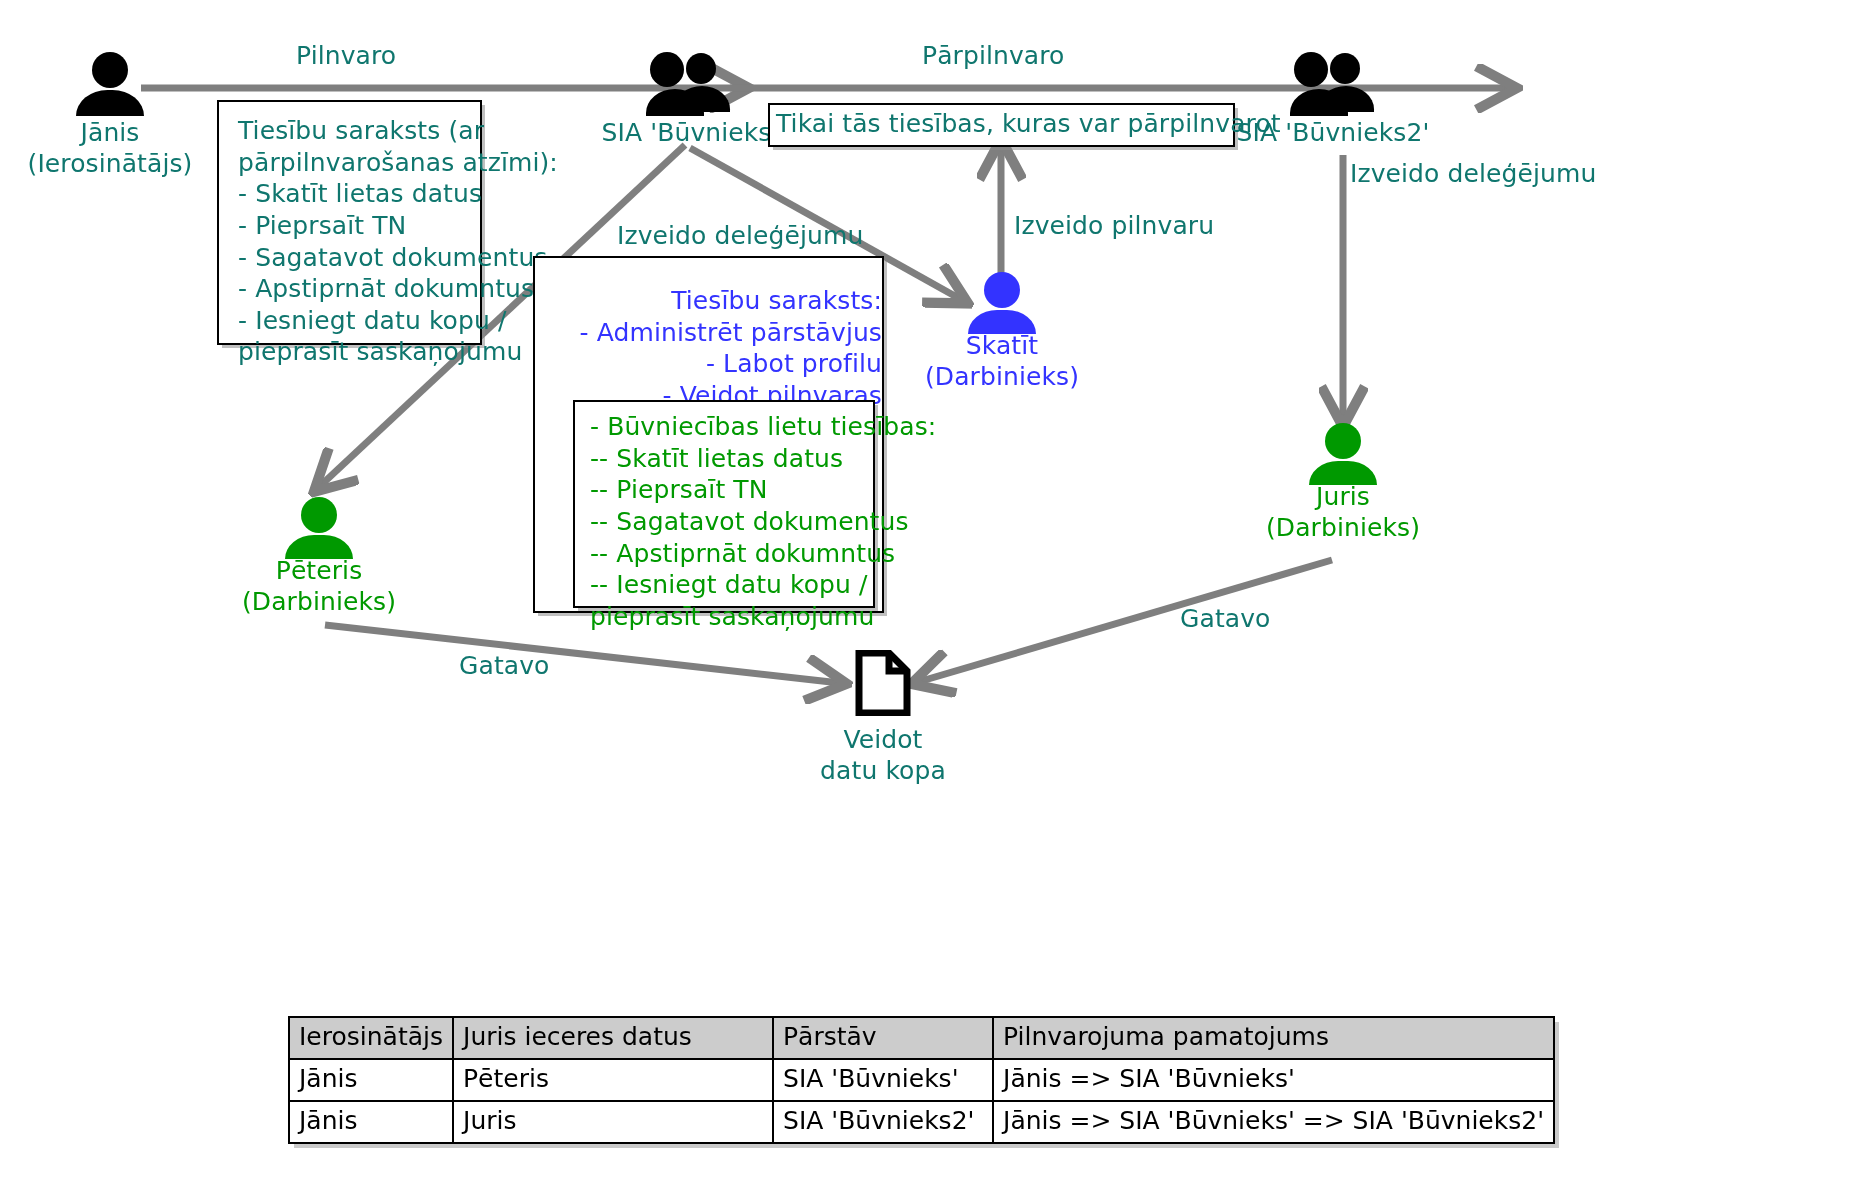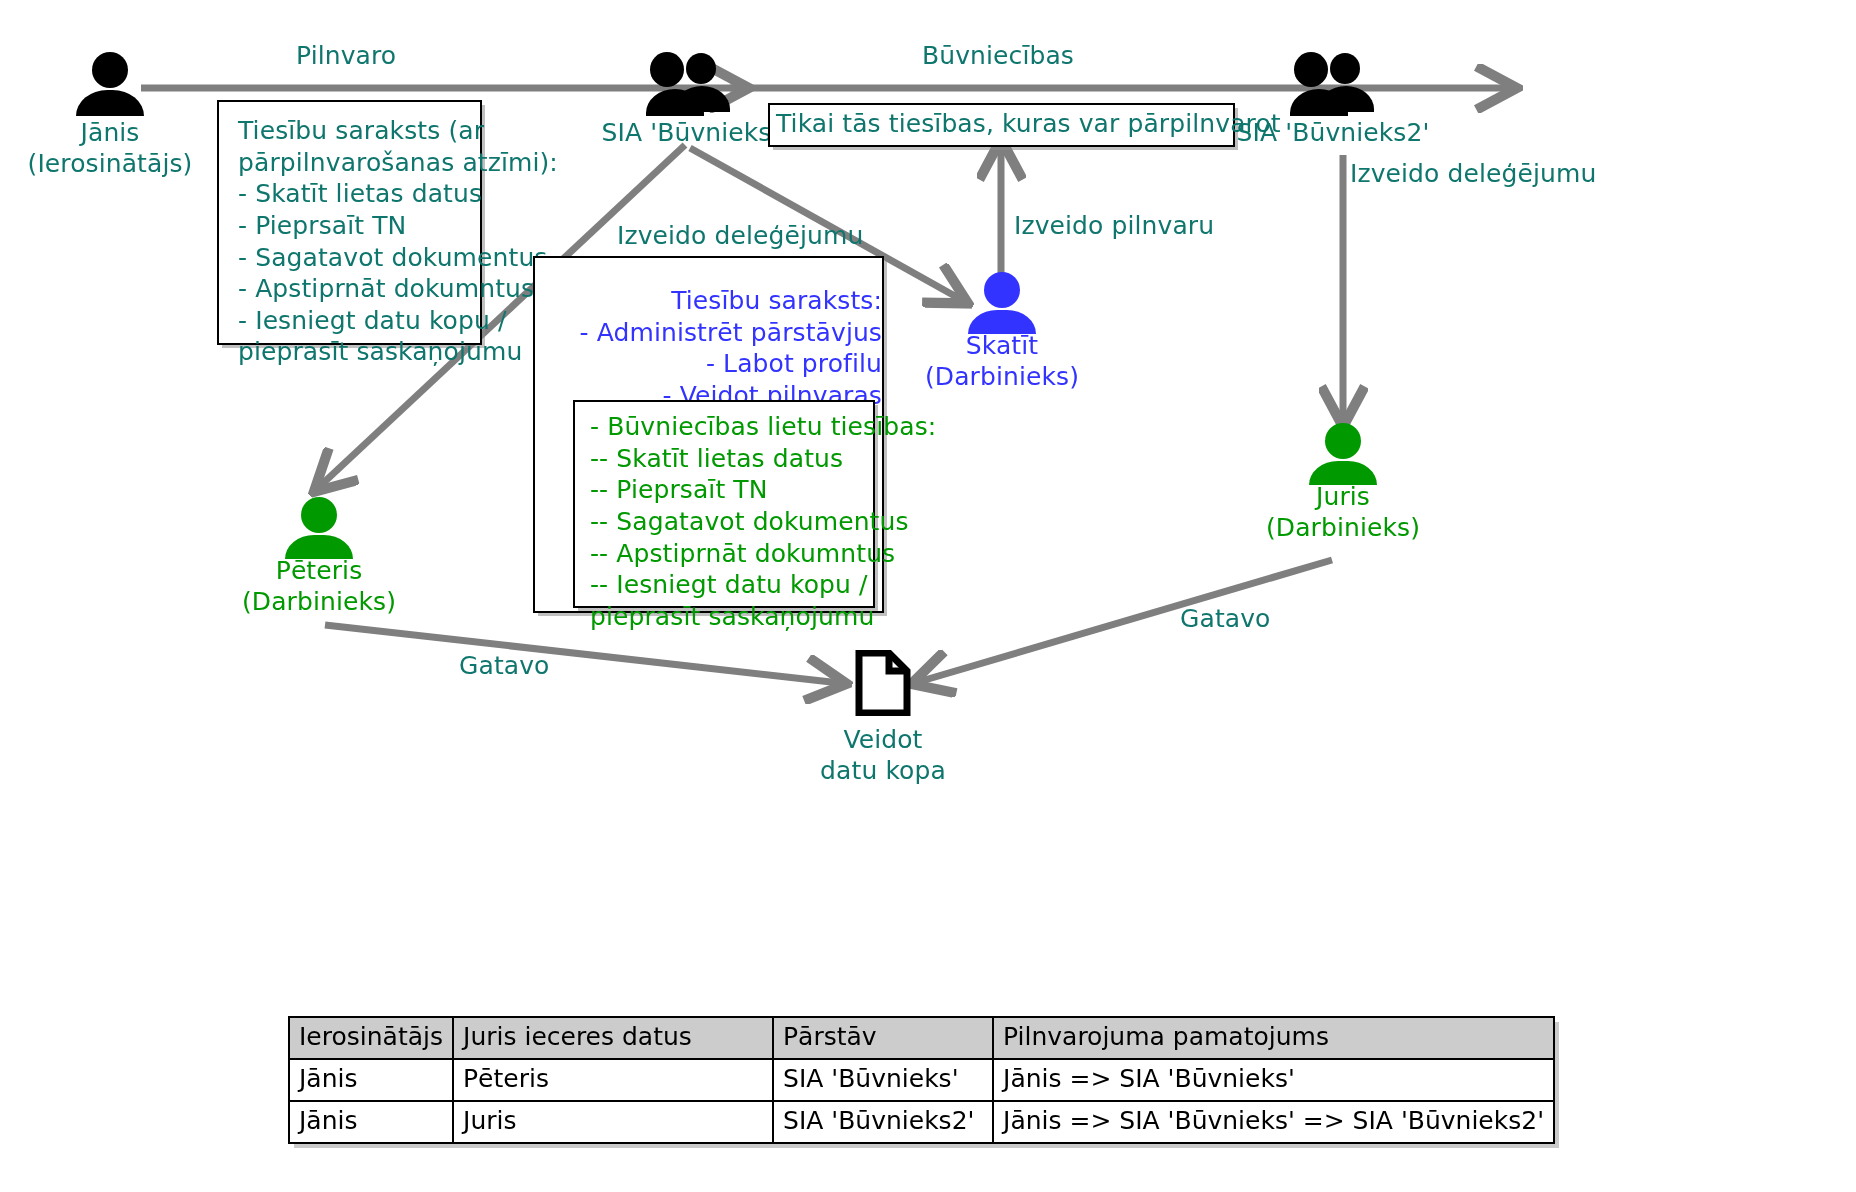--- a/index.html
+++ b/index.html
@@ -174,21 +174,21 @@
   <div class="node-label blue" style="left:906px; top:331px; width:192px;"><span>Skatīt</span><br><span>(Darbinieks)</span></div>
 
   <div class="node-label green" style="left:1247px; top:482px; width:192px;"><span>Juris</span><br><span>(Darbinieks)</span></div>
 
   <div class="node-label green" style="left:223px; top:556px; width:192px;"><span>Pēteris</span><br><span>(Darbinieks)</span></div>
 
   <div class="node-label black" style="left:787px; top:725px; width:192px;"><span>Veidot</span><br><span>datu kopa</span></div>
 
   <div class="edge-label black" style="left:296px; top:41px;">Pilnvaro</div>
 
-  <div class="edge-label black" style="left:922px; top:41px;">Būvniecības</div>
+  <div class="edge-label black" style="left:922px; top:41px;">Pārpilnvaro</div>
 
   <div class="edge-label black" style="left:617px; top:221px;">Izveido deleģējumu</div>
 
   <div class="edge-label black" style="left:1014px; top:211px;">Izveido pilnvaru</div>
 
   <div class="edge-label black" style="left:1350px; top:159px;">Izveido deleģējumu</div>
 
   <div class="edge-label black" style="left:459px; top:651px;">Gatavo</div>
 
   <div class="edge-label black" style="left:1180px; top:604px;">Gatavo</div>

